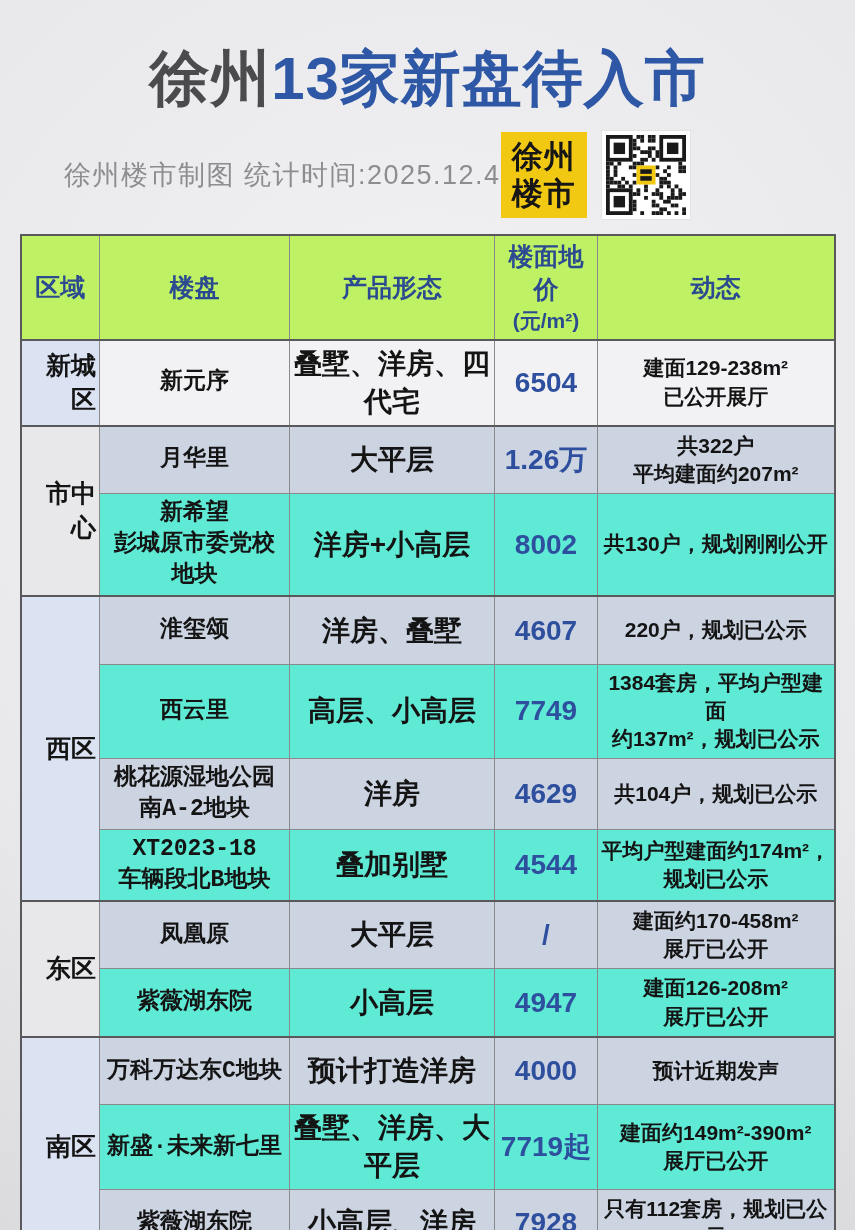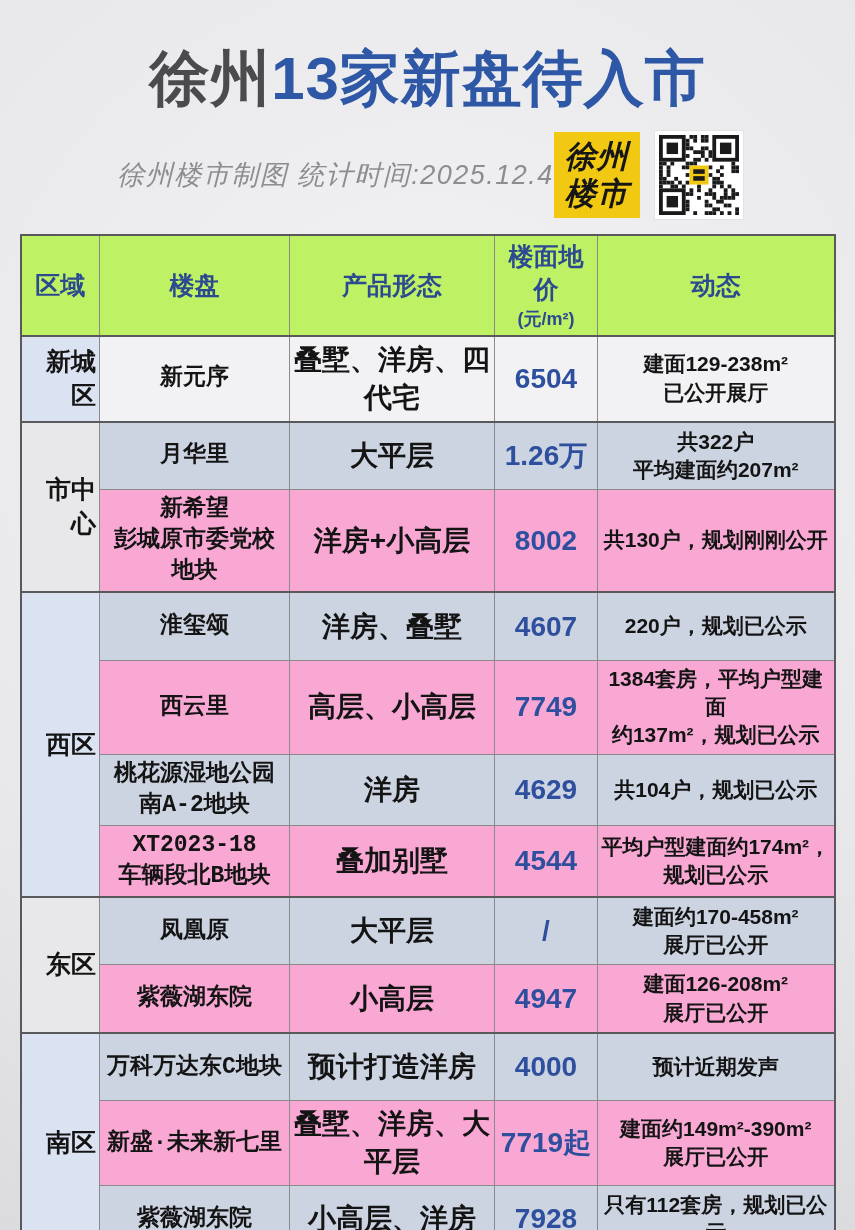--- a/index.html
+++ b/index.html
@@ -11,22 +11,22 @@
     width:855px;height:1230px;
     background:radial-gradient(ellipse 130% 85% at 50% 32%, #f2f2f4 0%, #e8e8ea 55%, #d7d7d9 100%);
   }
   .title{
     margin:0;padding-top:46px;text-align:center;
     font-size:60px;font-weight:bold;letter-spacing:1px;line-height:1.1;
   }
   .title .t-gray{color:#4b4b4d;}
   .title .t-blue{color:#2e57a5;}
   .meta-row{
-    display:flex;align-items:center;justify-content:center;
-    padding:0 58px 0 64px;margin-top:16px;height:94px;font-style:italic;
+    display:flex;align-items:center;justify-content:flex-start;
+    padding:0 58px 0 64px;margin-top:16px;height:94px;
   }
   .subtitle{font-size:27px;color:#8d8d8f;letter-spacing:1.5px;font-weight:500;}
   .brand{display:flex;align-items:center;gap:14px;}
   .logo{
     width:86px;height:86px;background:#f2c912;color:#161616;
     font-weight:bold;font-size:31px;line-height:1.2;letter-spacing:1px;
     display:flex;flex-direction:column;align-items:center;justify-content:center;
   }
   .qr{
     width:90px;height:90px;background:#ffffff;
@@ -36,29 +36,29 @@
   table{
     border-collapse:collapse;table-layout:fixed;width:814px;
     margin:12px auto 0;background:#fbfbfc;border:2px solid #59595b;
   }
   th,td{
     border:1px solid #8a8a8c;text-align:center;vertical-align:middle;
     padding:4px 3px;overflow:hidden;
   }
   thead tr{height:55px;}
   thead th{color:#2c4a90;font-size:25px;font-weight:bold;background:#bef264;}
-  .unit{font-size:18px;font-weight:bold;margin-top:1px;}
+  .unit{font-size:21px;font-weight:bold;margin-top:1px;}
   tbody tr{height:68px;}
   tbody td{font-weight:bold;color:#141414;white-space:pre-line;line-height:1.35;}
   td.region{font-size:25px;text-align:right;}
   td.project{font-size:23px;font-family:Liberation Mono, monospace;}
   td.product{font-size:28px;}
   td.price{font-size:28px;color:#2d4f9e;}
   td.status{font-size:21px;}
-  tr.plain td{background:#f9a8d4;}
+  tr.plain td{background:#5eead4;}
   tr.light td{background:#f2f2f4;}
   tr.shade td{background:#ccd3e1;}
   td.rg-blue{background:#dbe2f2 !important;}
   td.rg-gray{background:#e8e8ea !important;}
   tr.grp td{border-top:2px solid #59595b;}
 </style>
 </head>
 <body>
 
 <div class="page">

